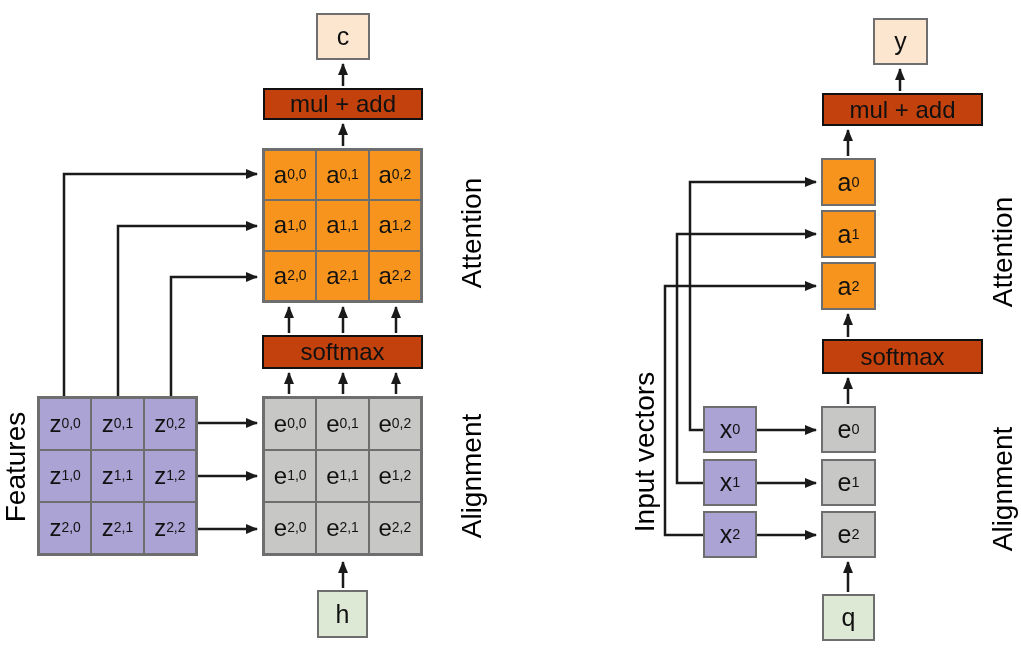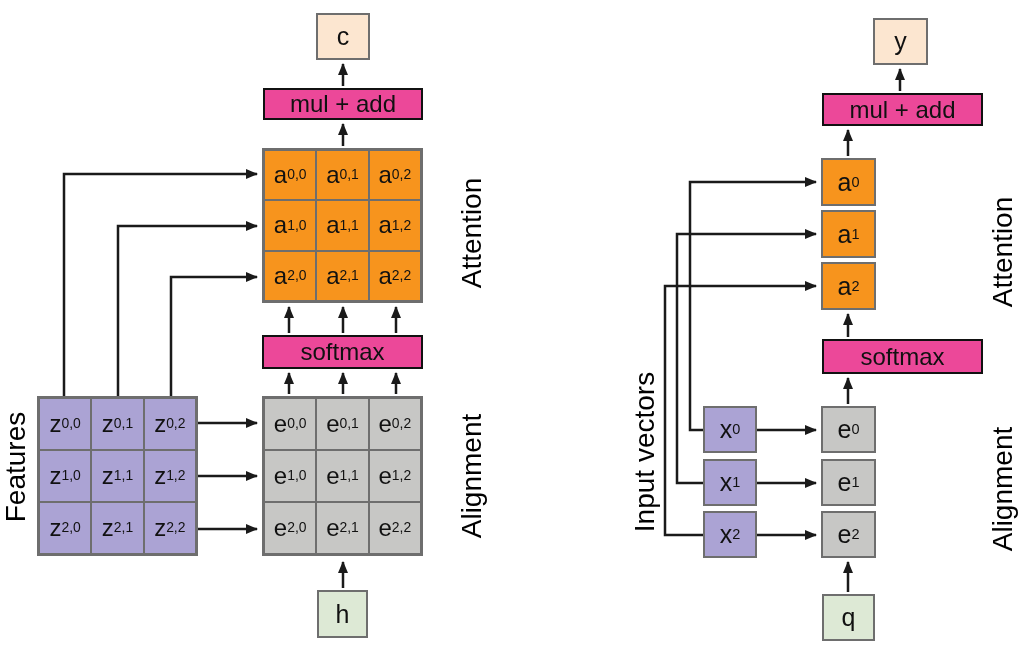--- a/index.html
+++ b/index.html
@@ -12,21 +12,21 @@
     position:relative; width:1021px; height:649px; background:#ffffff;
     font-family:"Liberation Sans", sans-serif; color:#111; overflow:hidden;
   }
   .wires{position:absolute; left:0; top:0; width:1021px; height:649px;}
   .wires path{fill:none; stroke:var(--line); stroke-width:2.5px;}
   .box{
     position:absolute; display:flex; align-items:center; justify-content:center;
     box-sizing:border-box; font-size:25px; line-height:1;
   }
   .colored{border:2px solid var(--box-border);}
-  .whitebox{background:#ec4899; border:2px solid var(--white-box-border); font-size:24px;}
+  .whitebox{background:#c2410c; border:2px solid var(--white-box-border); font-size:24px;}
   .peach{background:var(--peach);}
   .green{background:var(--green);}
   .purple{background:var(--purple);}
   .orangebg{background:var(--orange);}
   .graybg{background:var(--gray);}
   .grid3{
     position:absolute; display:grid; box-sizing:border-box;
     grid-template-columns:repeat(3,1fr); grid-template-rows:repeat(3,1fr);
     border:2px solid var(--box-border);
   }

